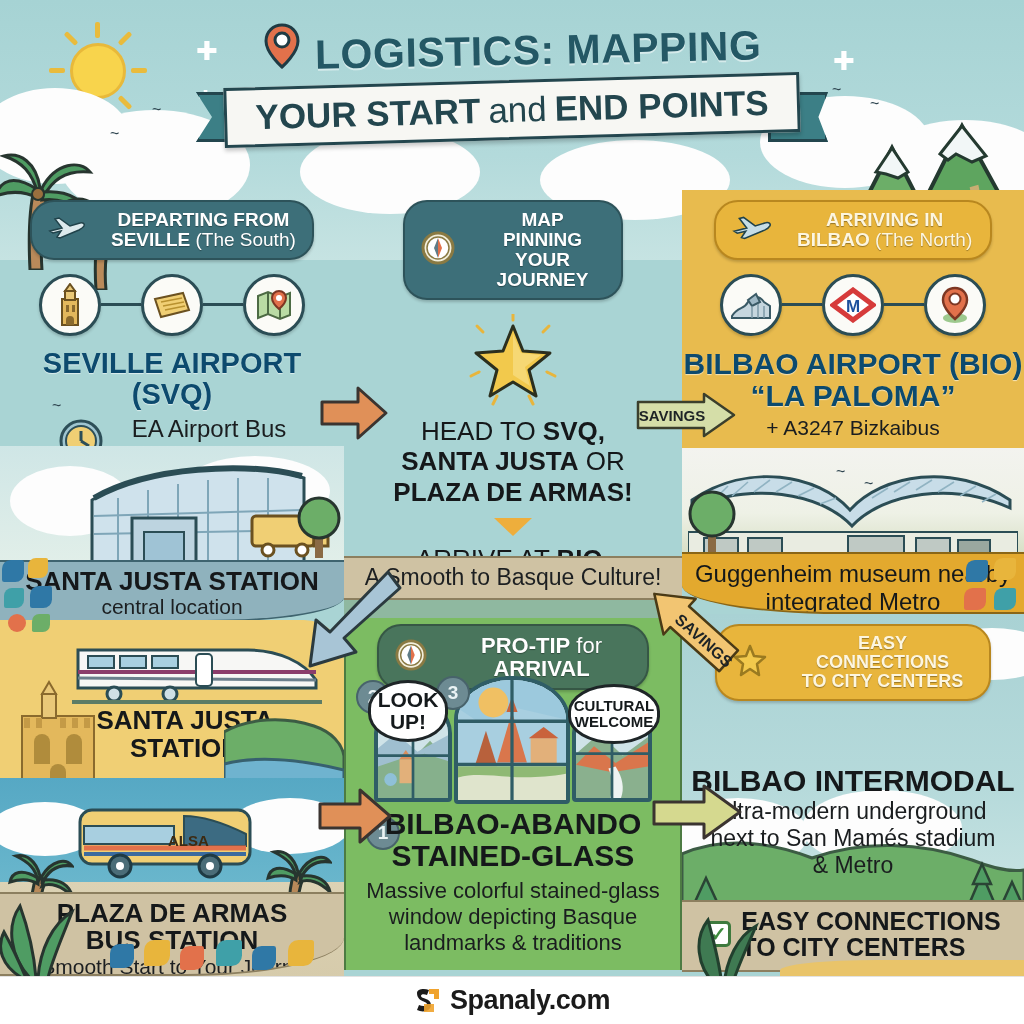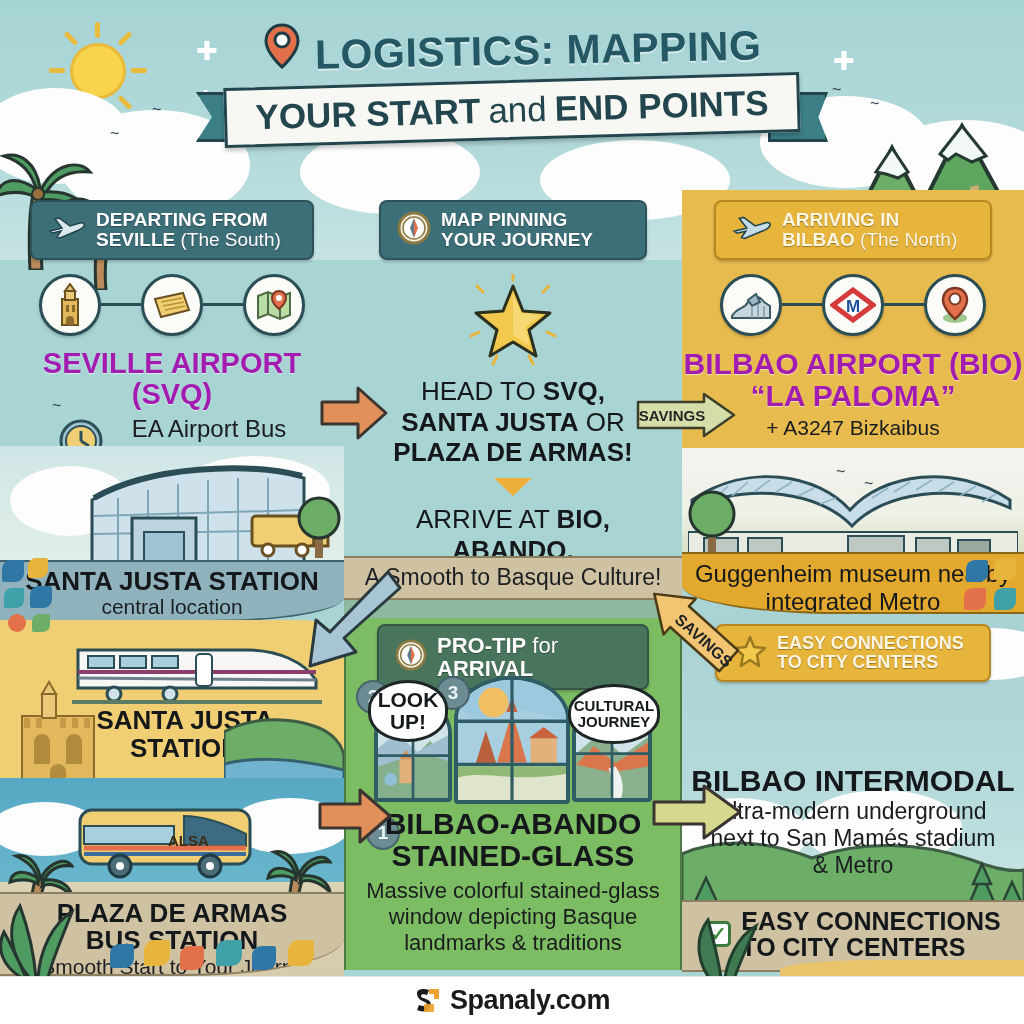--- a/index.html
+++ b/index.html
@@ -36,41 +36,41 @@
      display:flex; align-items:center; justify-content:center;
      font-size:35px; font-weight:bold; color:#23464e; white-space:nowrap;}
 
   
   .col { position:absolute; top:190px; }
   .col-left   { left:0;    width:344px; }
   .col-mid    { left:344px;width:338px; }
   .col-right  { left:682px;width:342px; }
 
   
-  .pill { position:relative; margin:10px auto 0; border-radius:8px;
-          display:flex; align-items:center; gap:10px; padding:8px 16px;
-          border:2px solid rgba(0,0,0,.25); box-shadow:0 2px 3px rgba(0,0,0,.2); }
+  .pill { position:relative; margin:10px auto 0; border-radius:24px;
+          display:flex; align-items:center; gap:25px; padding:8px 16px;
+          border:2px solid rgba(0,0,0,.25); box-shadow:0 2px 3px rgba(0,0,0,.2);text-align:center; }
   .pill-dark { background:#3d6f79; }
   .pill-dark .pill-txt{ color:#ffffff; }
   .pill-gold { background:#e8b53c; }
   .pill-gold .pill-txt{ color:#fdf6e0; }
   .pill-green{ background:#49755c; }
   .pill-green .pill-txt{ color:#ffffff; }
   .pill-txt { font-size:19px; font-weight:bold; line-height:1.05;
               text-shadow:0 1px 1px rgba(0,0,0,.35); }
   .pill-txt .lite { font-weight:normal; }
 
   
   .icon-row { display:flex; align-items:center; justify-content:center; margin-top:14px;}
   .ico { width:62px; height:62px; border-radius:50%; background:#fbfbf7;
          border:3px solid #2b4d55; display:flex; align-items:center; justify-content:center;
          box-shadow:0 2px 3px rgba(0,0,0,.18); }
   .ico-link { width:40px; height:3px; background:#2b4d55; }
 
-  .big-title { text-align:center; font-size:29px; font-weight:bold; color:#a21caf;
+  .big-title { text-align:center; font-size:29px; font-weight:bold; color:#0c4a6e;
                line-height:1.06; margin-top:12px; text-shadow:0 1px 1px rgba(255,255,255,.6);}
   .sub-title { text-align:center; font-size:24px; color:#1a1d1f; line-height:1.15; }
   .sub-small { text-align:center; font-size:21px; color:#1a1d1f; line-height:1.2;}
 
   
   .banner { position:absolute; left:0; width:100%; text-align:center;
             padding:6px 4px 8px; }
   .banner-blue { background:#8fb2bd; border-top:2px solid #3f646f; border-bottom:2px solid #3f646f;}
   .banner-gold { background:#e3a92e; border-top:2px solid #8a6617; border-bottom:2px solid #8a6617;}
   .banner-tan  { background:#cfc2a3; border-top:2px solid #8c7f5f; border-bottom:2px solid #8c7f5f;}
@@ -425,21 +425,21 @@
   </div>
   <svg style="position:absolute;left:0;top:866px;width:90px;height:112px;" viewBox="0 0 90 112">
     <g fill="#4f9c63" stroke="#27352f" stroke-width="3">
       <path d="M30 112 C10 90 6 60 20 40 C28 62 34 88 36 112 Z"></path>
       <path d="M38 112 C40 84 52 58 72 46 C62 72 52 94 48 112 Z"></path>
       <path d="M22 112 C2 100 -4 82 4 66 C14 84 20 98 26 112 Z"></path>
     </g>
   </svg>
 
   <div class="col col-mid" style="height:428px;">
-    <div class="pill pill-dark" style="width:268px;">
+    <div class="pill pill-dark" style="width:220px;">
       <span>
         <svg width="34" height="34" viewBox="0 0 34 34">
           <circle cx="17" cy="17" r="15" fill="#f3efdc" stroke="#8a7a43" stroke-width="3"></circle>
           <circle cx="17" cy="17" r="11" fill="#ffffff" stroke="#8a7a43" stroke-width="1.5"></circle>
           <path d="M17 7 L21 17 L17 27 Z" fill="#e2714b"></path>
           <path d="M17 7 L13 17 L17 27 Z" fill="#5f7b86"></path>
         </svg>
       </span>
       <span class="pill-txt">
         <span>MAP PINNING</span><br>
@@ -549,21 +549,21 @@
 
     <div class="speech" style="left:22px;top:62px;width:80px;height:62px;font-size:21px;">
       <span>
         <span>LOOK</span><br>
         <span>UP!</span>
       </span>
     </div>
     <div class="speech" style="left:222px;top:66px;width:92px;height:60px;font-size:15px;">
       <span>
         <span>CULTURAL</span><br>
-        <span>JOURNEY</span>
+        <span>WELCOME</span>
       </span>
     </div>
 
     <div style="position:absolute;left:0;top:190px;width:100%;text-align:center;">
       <div style="font-size:30px;font-weight:bold;color:#15181a;line-height:1.06;">
         <span>BILBAO-ABANDO</span><br>
         <span>STAINED-GLASS</span>
       </div>
       <div style="font-size:22px;color:#1a1d1f;line-height:1.2;margin-top:6px;">
         <span>Massive colorful stained-glass</span><br>

